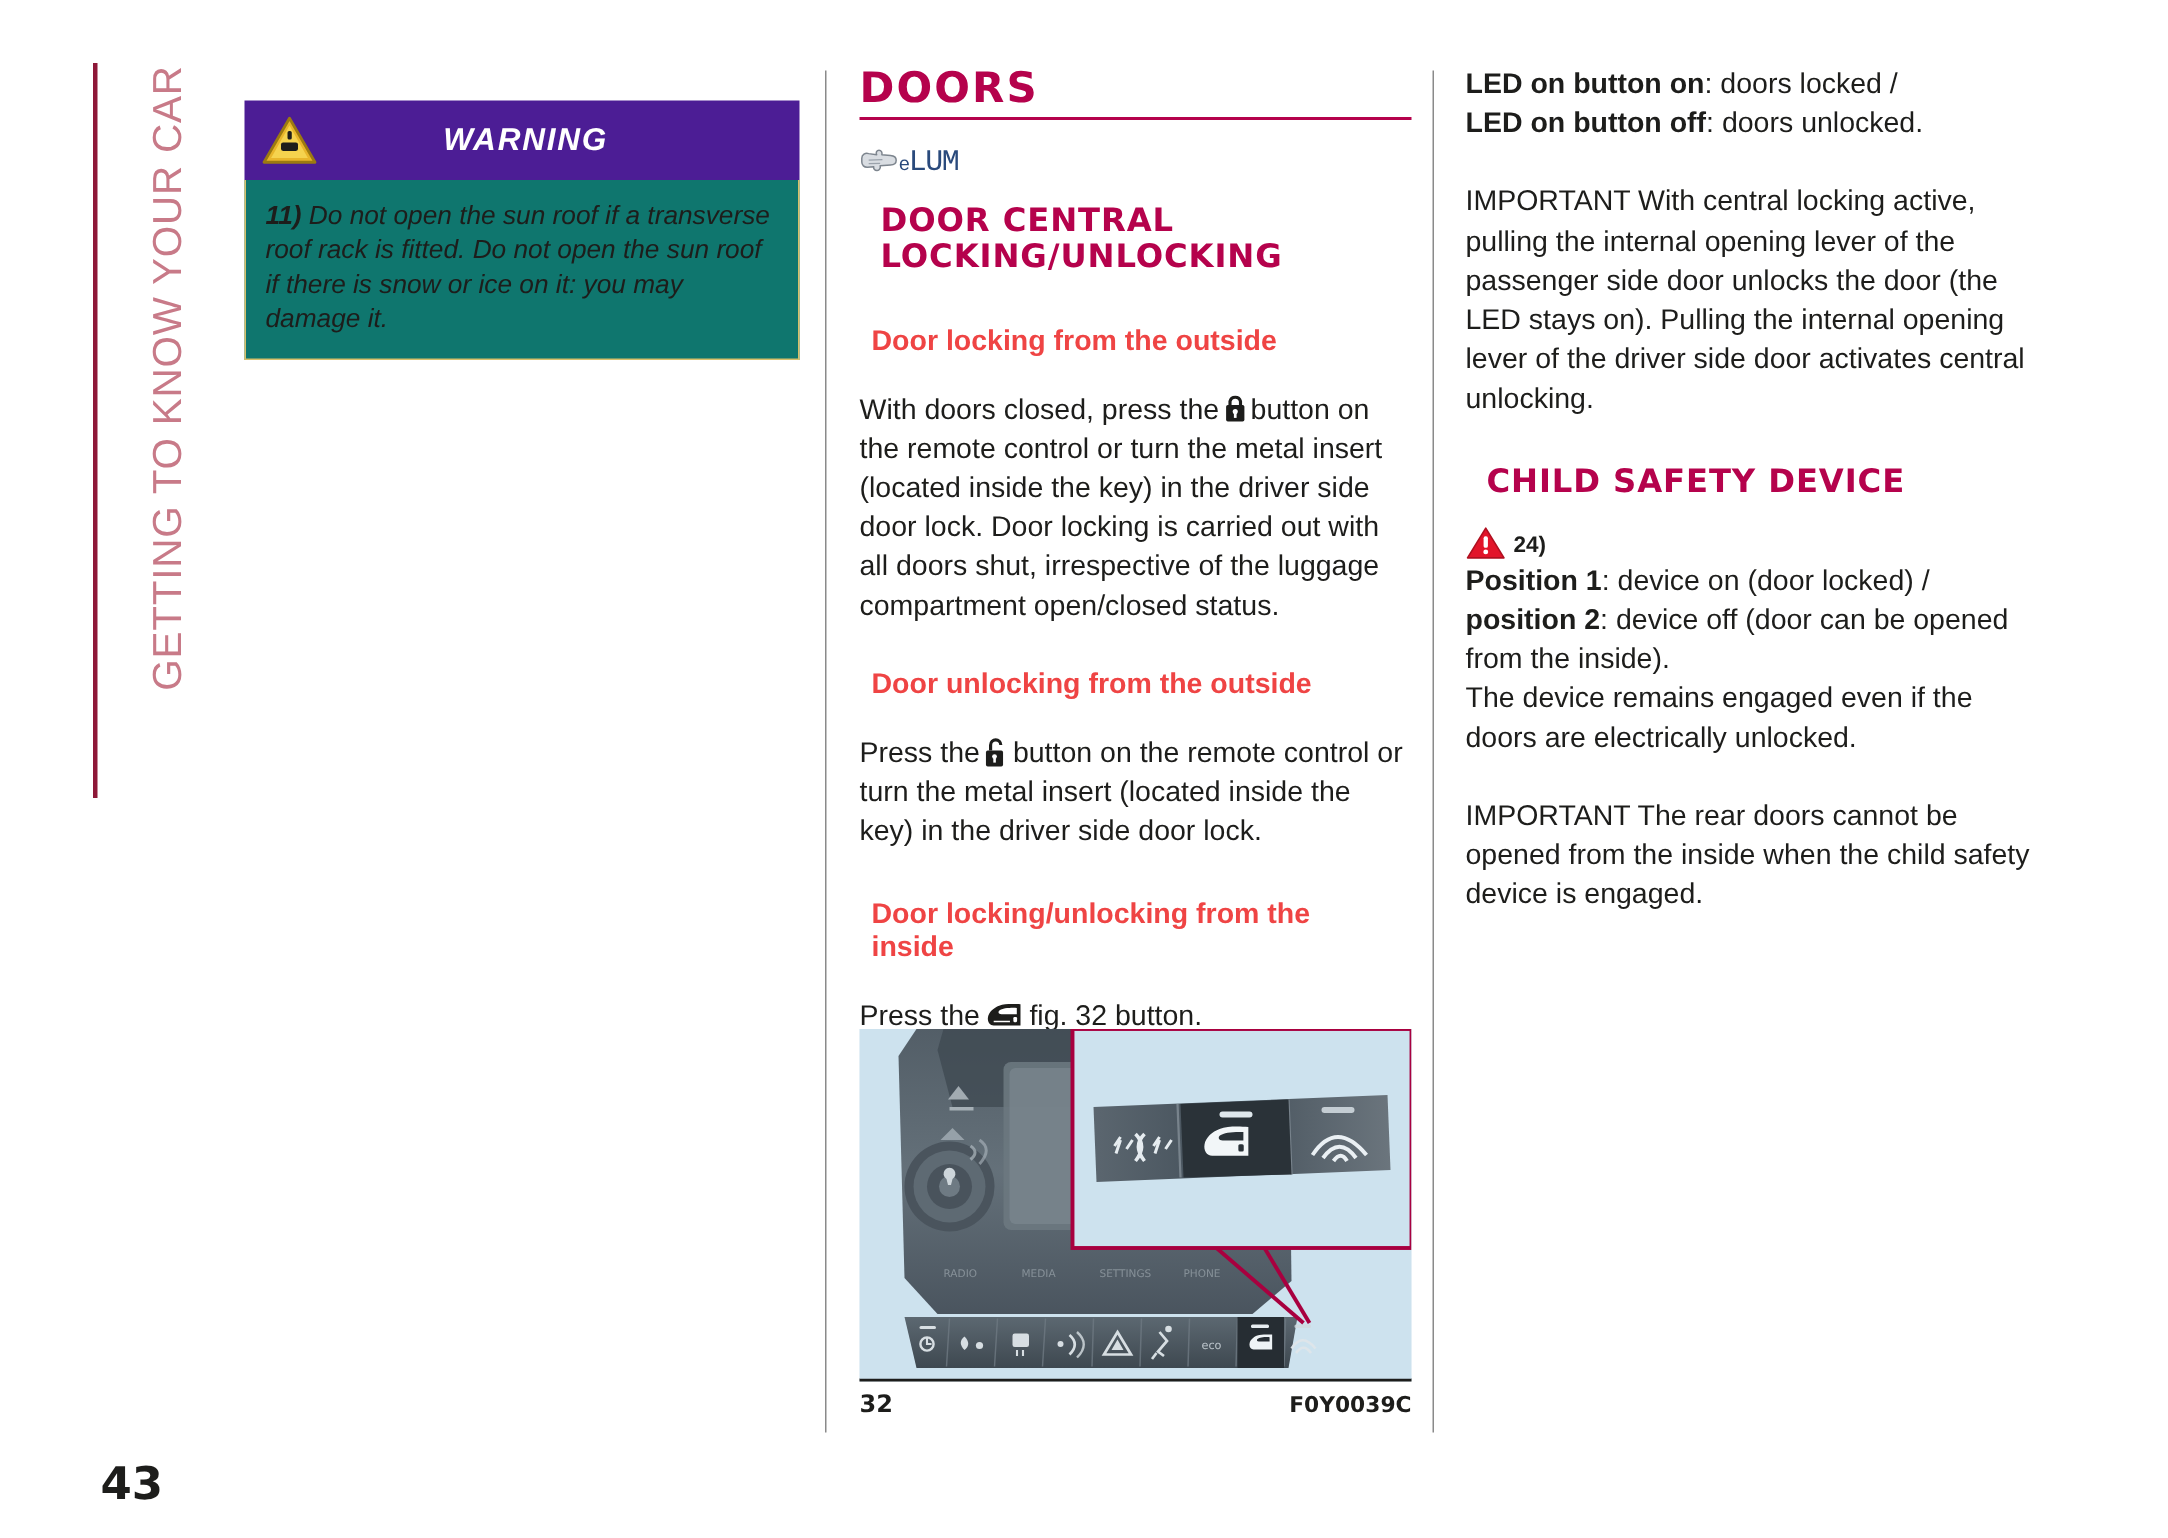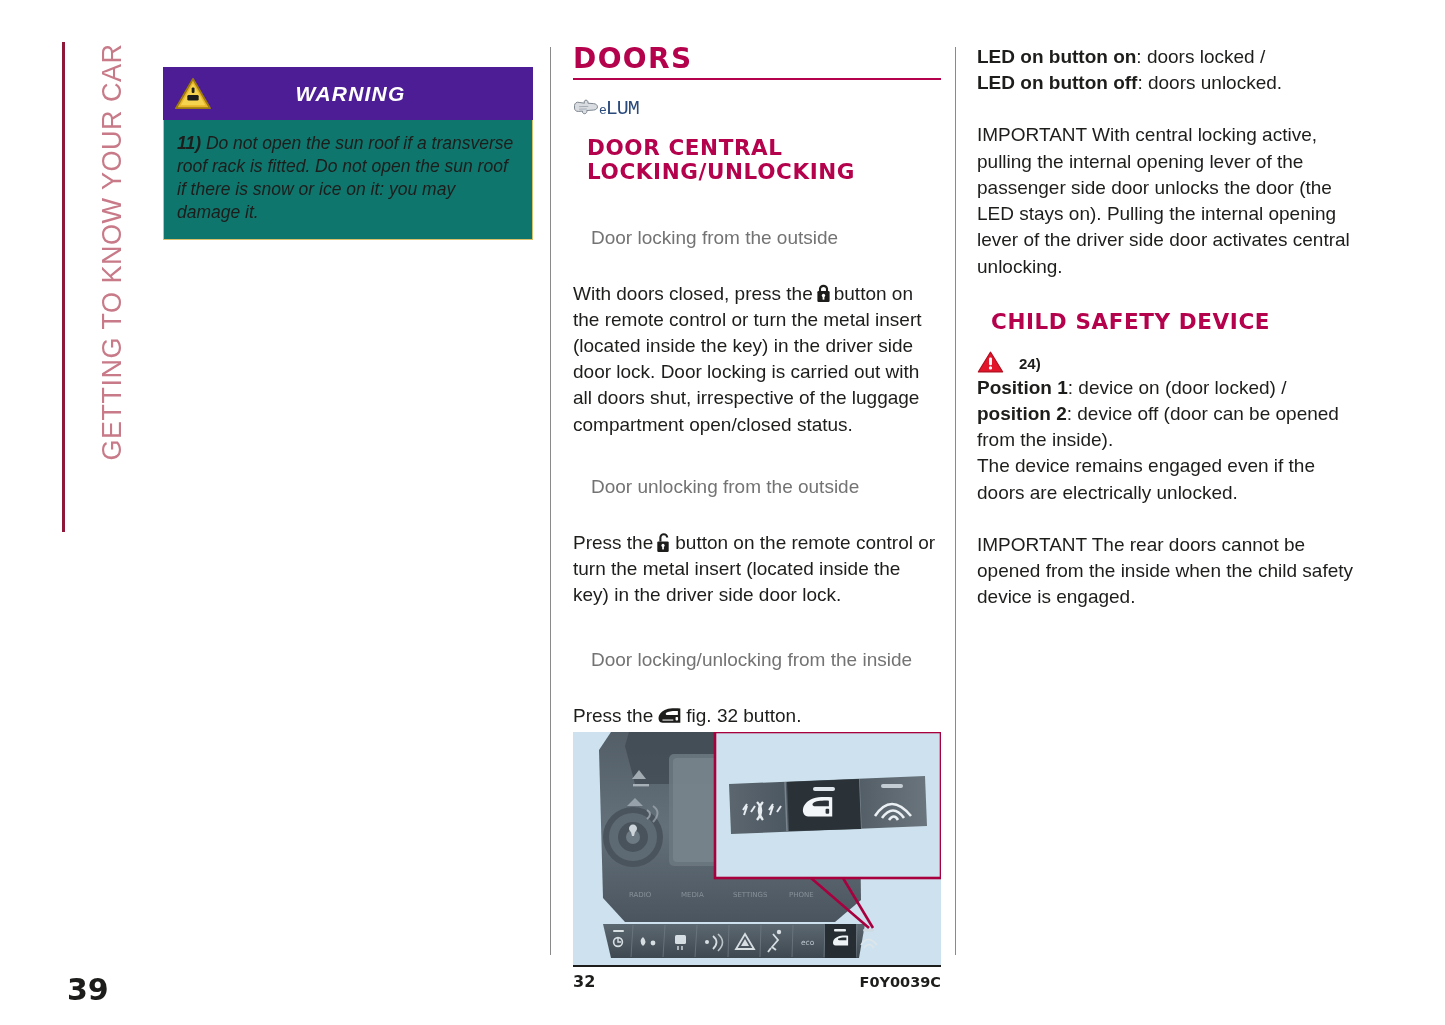--- a/index.html
+++ b/index.html
@@ -120,24 +120,24 @@
   h2.doc-h2 {
     margin: 14px;
     font-size: 21.5px;
     font-weight: bold;
     letter-spacing: 0.6px;
     color: #b5024c;
     font-family: "DejaVu Sans", sans-serif;
     line-height: 1.12;
   }
   h3.doc-h3 {
-    margin: 18px;
+    margin: 8px;
     font-size: 19px;
-    font-weight: normal;
-    color: #737373;
+    font-weight: bold;
+    color: #ef4444;
     font-family: "Liberation Sans", sans-serif;
     line-height: 1.16;
   }
   p.doc-p {
     margin: 0;
     font-size: 19px;
     line-height: 1.38;
     color: #1d1d1b;
     font-family: "Liberation Sans", sans-serif;
   }
@@ -175,38 +175,37 @@
     vertical-align: -3px;
     position: relative;
   }
   .ic-lock-closed { width: 15px; height: 20px; margin: 0 3px; }
   .ic-lock-open   { width: 16px; height: 21px; margin: 0 3px; vertical-align: -4px;}
   .ic-door        { width: 25px; height: 19px; margin: 0 4px; vertical-align: -3px;}
 
   
   #alert-row {
     display: flex; align-items: flex-end;
-    gap: 15px;
+    gap: 5px;
     margin-top: 9px;
     margin-bottom: 1px;
     height: 26px;
   }
   #alert-tri { width: 27px; height: 24px; flex: none; }
   #alert-num {
     font-size: 15px; font-weight: bold;
     color: #1d1d1b;
     position: relative; top: -2px;
   }
 
   
   #figure {
     position: absolute;
     left: 573px; top: 686px;
     width: 368px;
-    margin-top: 46px;
   }
   #fig-img {
     width: 368px; height: 235px;
     background: #cfe3ef;
     position: relative;
     overflow: hidden;
     border-bottom: 2px solid #1d1d1b;
   }
   #fig-caption {
     display: flex; justify-content: space-between;
@@ -466,13 +465,13 @@
     <span id="alert-num">24)</span>
   </div>
 
   <p class="doc-p"><b>Position 1</b><span>: device on (door locked) /</span><br><b>position 2</b><span>: device off (door can be opened from the inside).</span></p>
   <p class="doc-p">The device remains engaged even if the doors are electrically unlocked.</p>
 
   <div class="sp-26"></div>
   <p class="doc-p">IMPORTANT The rear doors cannot be opened from the inside when the child safety device is engaged.</p>
 </div>
 
-<div id="page-number">39</div>
+<div id="page-number">43</div>
 
 </body></html>

